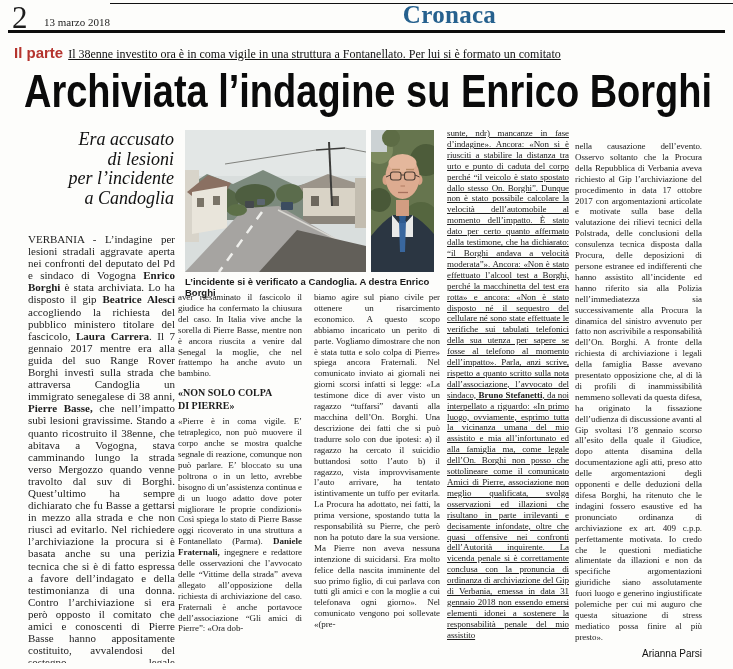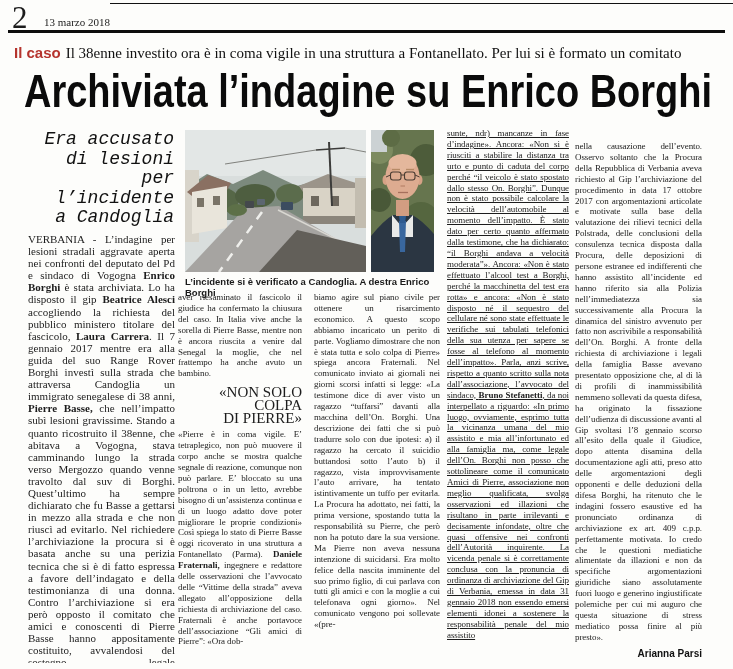--- a/index.html
+++ b/index.html
@@ -11,59 +11,60 @@
   
   .topline{position:absolute;top:3px;left:110px;width:623px;height:1px;background:#111;}
   .pageno{position:absolute;top:2px;left:12px;font-size:31px;line-height:31px;font-weight:400;}
   .issuedate{position:absolute;top:16px;left:44px;font-size:11px;}
   .section{position:absolute;top:1px;left:377px;width:145px;text-align:center;
     font-size:25px;font-weight:700;letter-spacing:.3px;}
   .thickrule{position:absolute;top:30px;left:8px;width:717px;height:3px;background:#0d0d0d;}
   
   .kicker{position:absolute;top:44px;left:14px;width:708px;white-space:nowrap;}
   .kicker .lbl{font-family:"Liberation Sans",sans-serif;font-weight:700;font-size:15px;margin-right:5px;}
-  .kicker .txt{font-size:15px;color:#111;}
+  .kicker .txt{font-size:12px;color:#111;text-decoration:underline;}
   
   .headline-svg{position:absolute;top:60px;left:0;}
   
   .deck{position:absolute;top:130px;left:24px;width:150px;text-align:right;
-    font-style:italic;font-size:18px;line-height:19.5px;white-space:pre-line;color:#111;font-family:Liberation Mono, monospace;}
+    font-style:italic;font-size:18px;line-height:19.5px;white-space:pre-line;color:#111;}
   
   .street{position:absolute;top:130px;left:185px;width:181px;height:142px;}
   .portrait{position:absolute;top:130px;left:371px;width:63px;height:142px;}
   .caption{position:absolute;top:276px;left:185px;width:268px;
     font-family:"Liberation Sans",sans-serif;font-weight:700;font-size:9.5px;color:#1a1a1a;}
   
   .col{position:absolute;text-align:justify;font-size:9px;line-height:10.9px;
     letter-spacing:-0.1px;overflow:hidden;}
   .col b{letter-spacing:0;}
   .col1{top:233px;left:28px;width:147px;height:430px;font-size:11px;line-height:12.1px;letter-spacing:0;}
   .col2{top:292px;left:178px;width:124px;height:374px;}
   .col3{top:292px;left:314px;width:126px;height:374px;}
   .col4{top:128px;left:447px;width:122px;height:538px;text-decoration:underline;}
   .col5{top:128px;left:575px;width:127px;height:518px;margin-top:13px;}
-  .subhead{font-weight:400;font-size:15px;line-height:13px;text-align:right;
+  .subhead{font-weight:700;font-size:10px;line-height:13px;text-align:left;
     margin:7px 0 4px 0;white-space:pre-line;letter-spacing:0;}
   .byline{position:absolute;top:648px;left:575px;width:127px;text-align:right;
-    font-family:"Liberation Sans",sans-serif;font-weight:700;font-size:10px;color:#111;}
+    font-family:"Liberation Sans",sans-serif;font-weight:400;font-size:10px;color:#111;}
   .watermark{position:absolute;top:646px;left:2px;
     font-family:"Liberation Sans",sans-serif;font-size:17px;color:#a0a5a8;letter-spacing:.5px;}
 </style>
 </head>
 <body>
 
 <div class="page">
 
   <div class="topline"></div>
   <div class="pageno">2</div>
   <div class="issuedate">13 marzo 2018</div>
+  <div class="section" style="color:#26618e;">Cronaca</div>
   <div class="thickrule"></div>
 
   <div class="kicker">
-    <span class="lbl" style="color:#b5342e;">Il caso</span><span class="txt">Il 38enne investito ora è in coma vigile in una struttura a Fontanellato. Per lui si è formato un comitato</span>
+    <span class="lbl" style="color:#b5342e;">Il parte</span><span class="txt">Il 38enne investito ora è in coma vigile in una struttura a Fontanellato. Per lui si è formato un comitato</span>
   </div>
 
   <svg class="headline-svg" width="733" height="58">
     <text x="24" y="47" font-family="Liberation Sans, sans-serif" font-weight="700" font-size="47" fill="#0b0b0b" textLength="688" lengthAdjust="spacingAndGlyphs">Archiviata l’indagine su Enrico Borghi</text>
   </svg>
 
   <div class="deck">Era accusato
 di lesioni
 per l’incidente
 a Candoglia</div>

